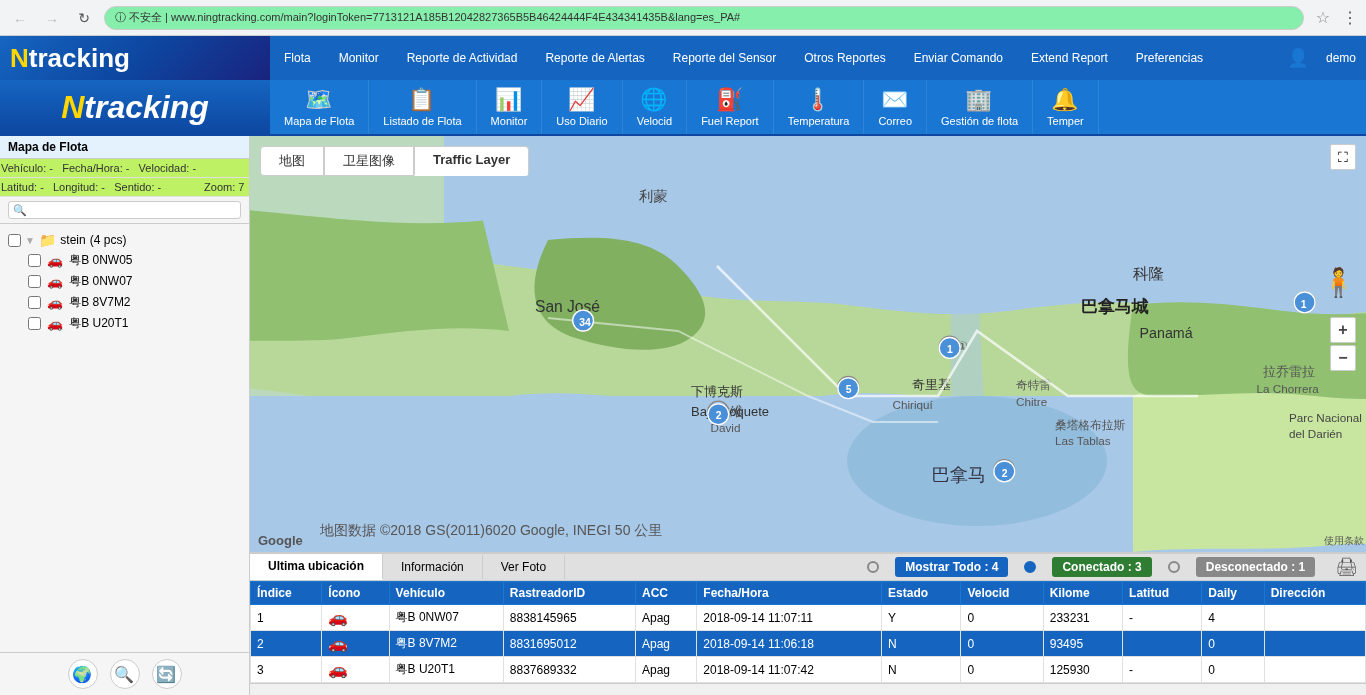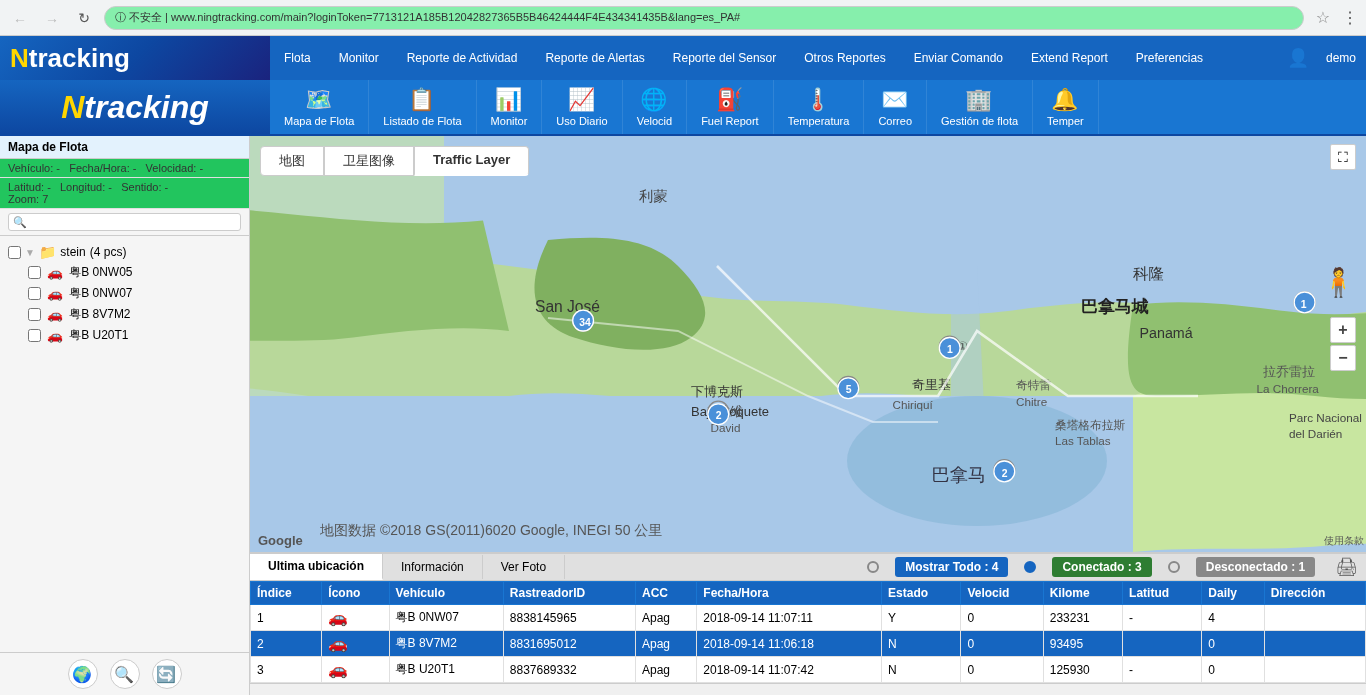--- a/index.html
+++ b/index.html
@@ -151,24 +151,24 @@
     .sidebar-header {
       background: #e3f2fd;
       padding: 4px 8px;
       font-size: 12px;
       font-weight: bold;
       border-bottom: 1px solid #ccc;
       display: flex;
       justify-content: space-between;
     }
     .sidebar-info {
-      padding: 3px 8px;
+      padding: 3px 1px;
       font-size: 11px;
       color: #333;
-      background: #22c55e;
+      background: #bef264;
       border-bottom: 1px solid #e0e0e0;
     }
     .sidebar-search {
       padding: 4px 8px;
       border-bottom: 1px solid #ccc;
     }
     .sidebar-search input {
       width: 100%;
       border: 1px solid #ccc;
       border-radius: 3px;

